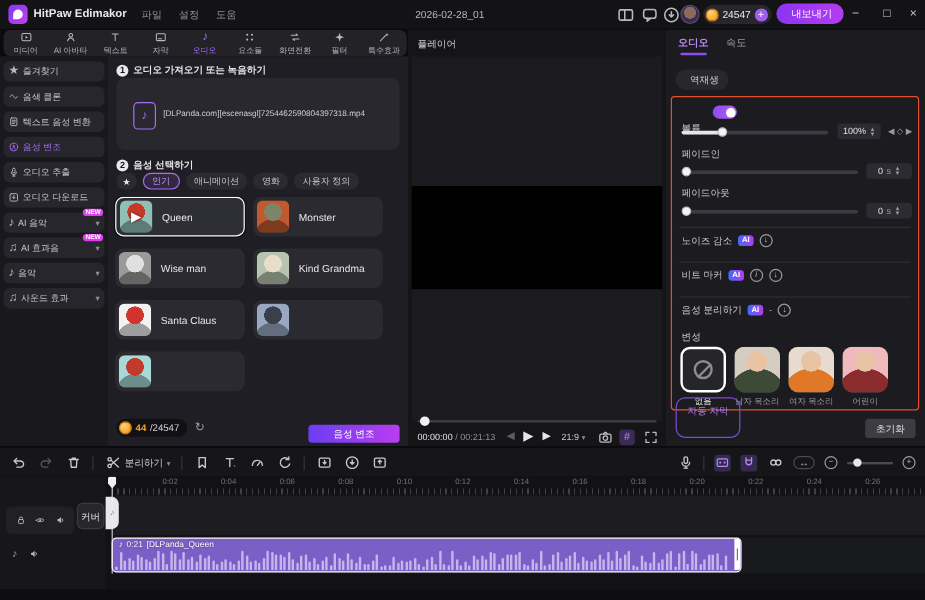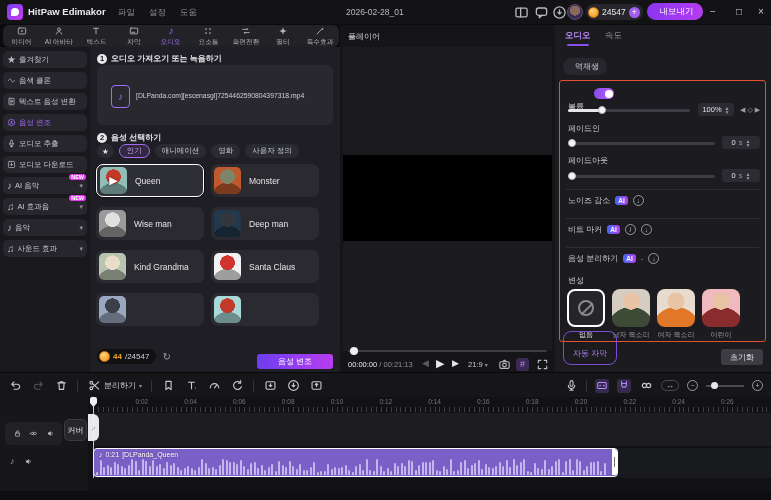--- a/index.html
+++ b/index.html
@@ -151,21 +151,21 @@
                      radial-gradient(circle at 50% 112%, var(--body) 0 52%, transparent 53%),
                      var(--bg); }
   .variant.none .vbox { background:#26262a; border:2px solid #fff; }
   .nosign { position:absolute; left:50%; top:50%; width:16px; height:16px; margin:-8px 0 0 -8px;
             border:2px solid #8a8a92; border-radius:50%; }
   .nosign::after { content:""; position:absolute; left:-1px; top:5.5px; width:16px; height:2px;
                    background:#8a8a92; transform:rotate(-45deg); }
   .vlabel { font-size:7px; color:#9a9aa2; white-space:nowrap; }
   .variant.none .vlabel { color:#e8e8ec; }
   #auto-caption { position:absolute; left:8px; bottom:7px; height:16px; padding:16px 9px; border-radius:8px;
-                  border:1px solid #7c4dd4; color:#a97ef0; font-size:8px; display:flex; align-items:flex-start; }
+                  border:1px solid #7c4dd4; color:#a97ef0; font-size:8px; display:flex; align-items:flex-end; }
   #reset-btn { position:absolute; right:8px; bottom:7px; height:16px; padding:0 9px; border-radius:3px;
                background:#3c3c43; color:#e0e0e4; font-size:8px; display:flex; align-items:center; }
 
   
   #tl-toolbar { position:absolute; left:0; top:372px; width:771px; height:25px; background:#161619;
                 border-top:1px solid #08080a; }
   #tt-left { position:absolute; left:8px; top:0; height:25px; display:flex; align-items:center; gap:9px; }
   #tt-right { position:absolute; right:8px; top:0; height:25px; display:flex; align-items:center; gap:8px; }
   .tdiv { width:1px; height:12px; background:#33333a; }
   .tico { width:14px; height:14px; color:#c9c9cf; } .tico svg { width:13px; height:13px; }
@@ -459,24 +459,20 @@
           </div>
           <span class="vname">Queen</span>
         </div>
         <div class="vcard">
           <div class="vavatar" style="--bg: #c05a2e; --ac: #7d8468;"></div>
           <span class="vname">Monster</span>
         </div>
         <div class="vcard">
           <div class="vavatar" style="--bg: #9a9a9a; --ac: #e0e0e0;"></div>
           <span class="vname">Wise man</span>
-        </div>
-        <div class="vcard">
-          <div class="vavatar" style="--bg: #22384d; --ac: #32373d;"></div>
-          <span class="vname">Deep man</span>
         </div>
         <div class="vcard">
           <div class="vavatar" style="--bg: #b7c4b0; --ac: #e9dcc8;"></div>
           <span class="vname">Kind Grandma</span>
         </div>
         <div class="vcard">
           <div class="vavatar" style="--bg: #f2f2f2; --ac: #d0342c;"></div>
           <span class="vname">Santa Claus</span>
         </div>
         <div class="vcard">

